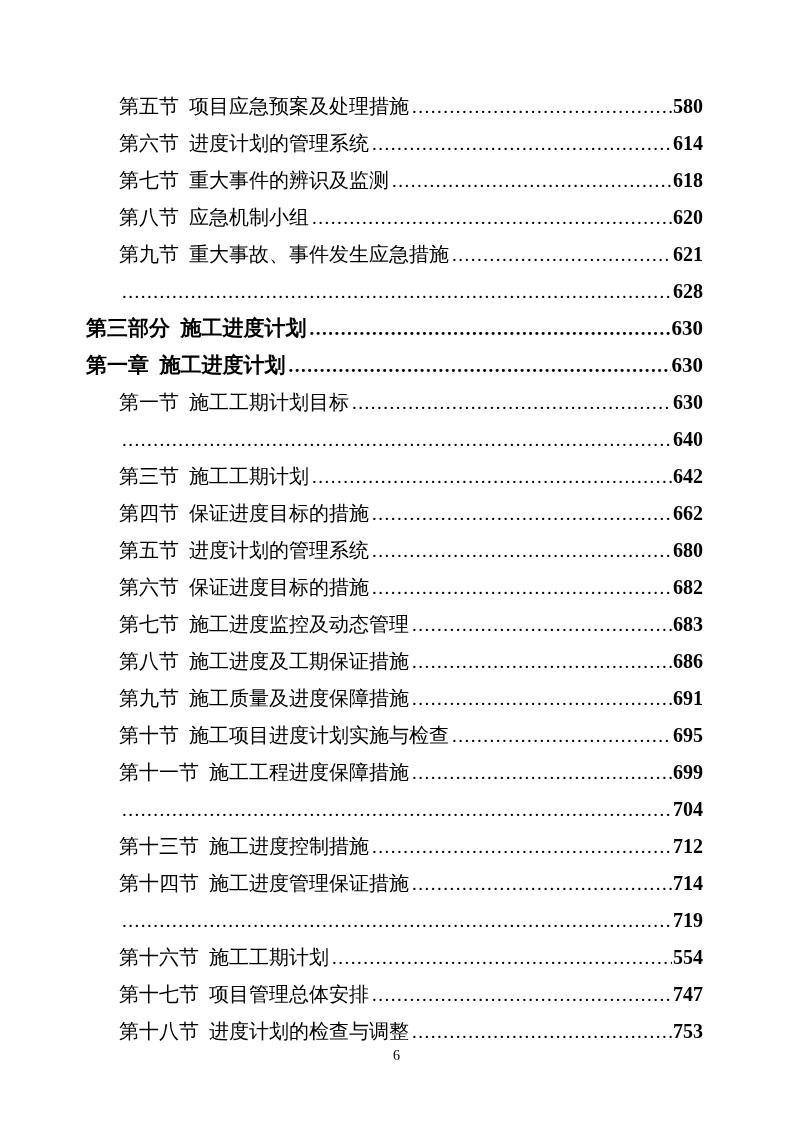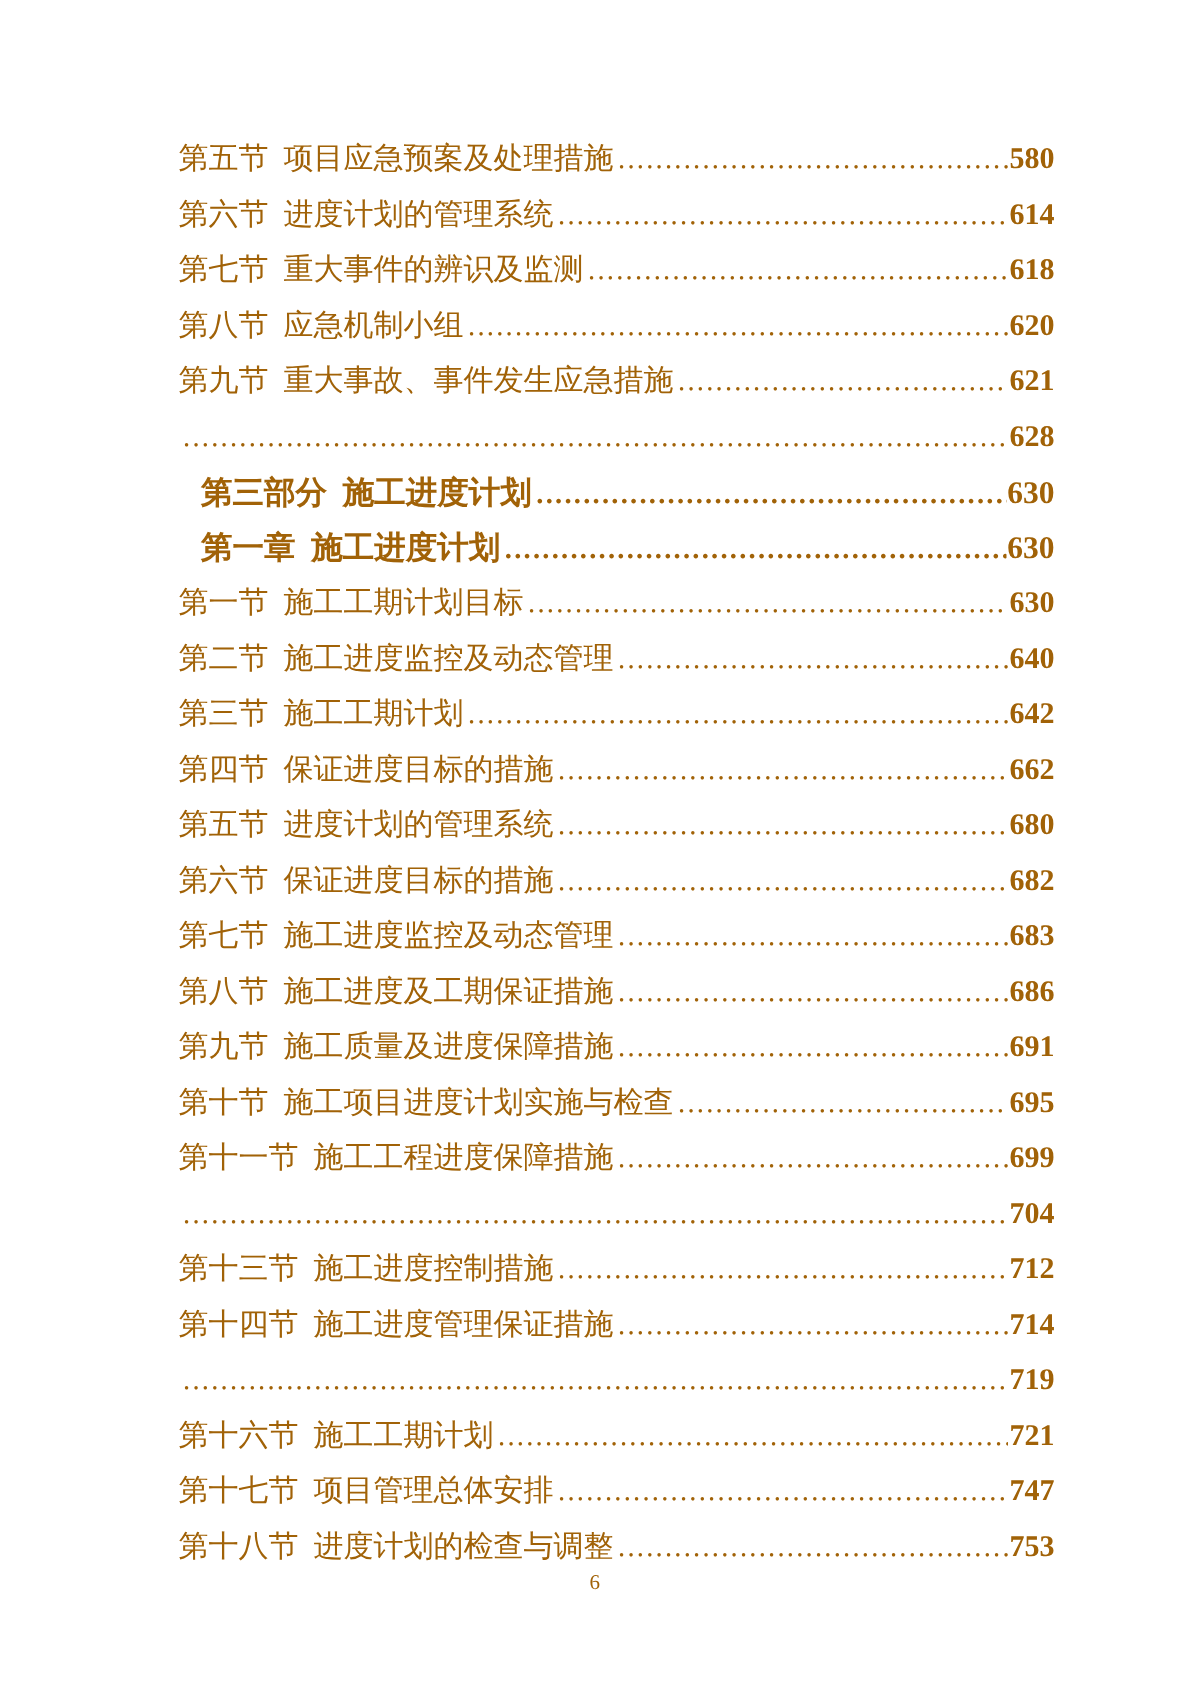--- a/index.html
+++ b/index.html
@@ -5,21 +5,21 @@
   html, body {
     margin: 0;
     padding: 0;
     background: #ffffff;
   }
   .page {
     position: relative;
     width: 793px;
     height: 1122px;
     background: #ffffff;
-    color: #a16207;
+    color: #000000;
     font-family: "Liberation Serif", "DejaVu Serif", serif;
     overflow: hidden;
   }
   .toc {
     position: absolute;
     top: 88px;
     left: 86px;
     right: 90px;
   }
   .toc-row {
@@ -30,21 +30,20 @@
     font-size: 20px;
     cursor: pointer;
   }
   .toc-row.level-section {
     padding-left: 33px;
   }
   .toc-row.level-part,
   .toc-row.level-chapter {
     font-weight: bold;
     font-size: 21px;
-    margin-left: 48px;
   }
   .label {
     flex: 0 0 auto;
     white-space: pre;
   }
   .leader {
     flex: 1 1 auto;
     overflow: hidden;
     white-space: nowrap;
     margin-left: 3px;
@@ -109,21 +108,20 @@
     <span class="label">第一章  施工进度计划</span>
     <span class="leader">............................................................................................................................................................................................................................................................................................................</span>
     <span class="pagenum">630</span>
   </div>
       <div class="toc-row level-section">
     <span class="label">第一节  施工工期计划目标</span>
     <span class="leader">............................................................................................................................................................................................................................................................................................................</span>
     <span class="pagenum">630</span>
   </div>
       <div class="toc-row level-section">
-    <span class="label">第二节  施工进度监控及动态管理</span>
     <span class="leader">............................................................................................................................................................................................................................................................................................................</span>
     <span class="pagenum">640</span>
   </div>
       <div class="toc-row level-section">
     <span class="label">第三节  施工工期计划</span>
     <span class="leader">............................................................................................................................................................................................................................................................................................................</span>
     <span class="pagenum">642</span>
   </div>
       <div class="toc-row level-section">
     <span class="label">第四节  保证进度目标的措施</span>
@@ -179,21 +177,21 @@
     <span class="leader">............................................................................................................................................................................................................................................................................................................</span>
     <span class="pagenum">714</span>
   </div>
       <div class="toc-row level-section">
     <span class="leader">............................................................................................................................................................................................................................................................................................................</span>
     <span class="pagenum">719</span>
   </div>
       <div class="toc-row level-section">
     <span class="label">第十六节  施工工期计划</span>
     <span class="leader">............................................................................................................................................................................................................................................................................................................</span>
-    <span class="pagenum">721</span>
+    <span class="pagenum">554</span>
   </div>
       <div class="toc-row level-section">
     <span class="label">第十七节  项目管理总体安排</span>
     <span class="leader">............................................................................................................................................................................................................................................................................................................</span>
     <span class="pagenum">747</span>
   </div>
       <div class="toc-row level-section">
     <span class="label">第十八节  进度计划的检查与调整</span>
     <span class="leader">............................................................................................................................................................................................................................................................................................................</span>
     <span class="pagenum">753</span>

